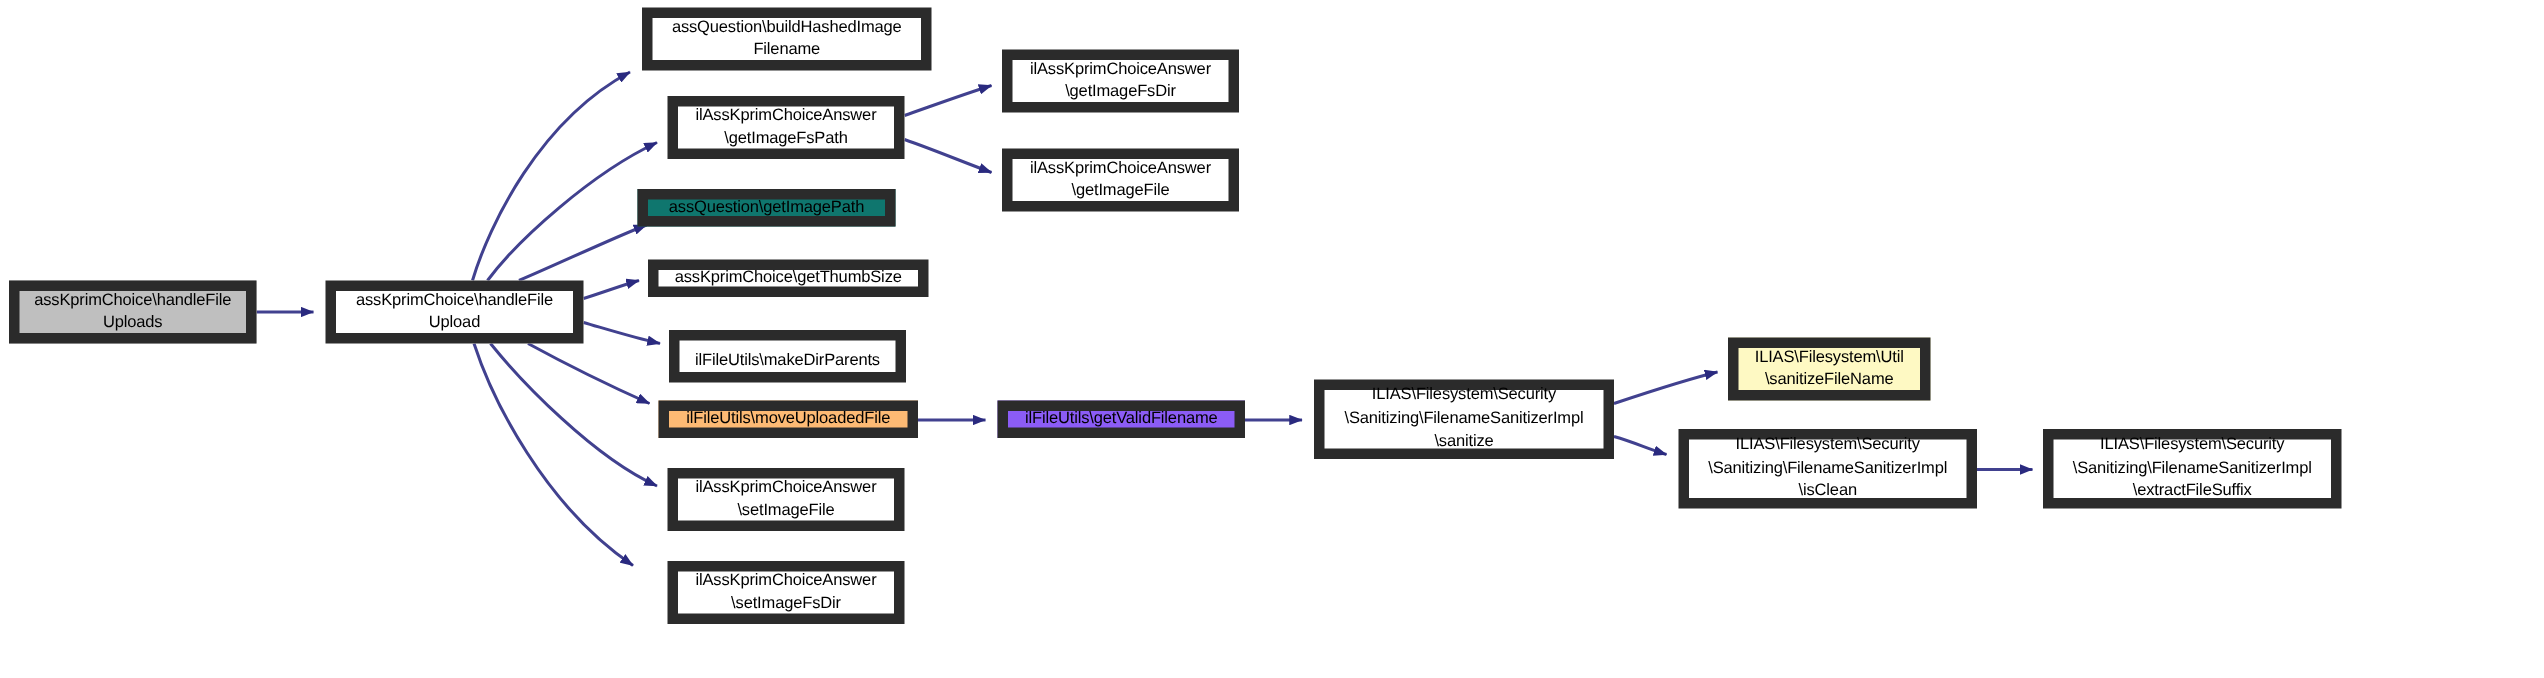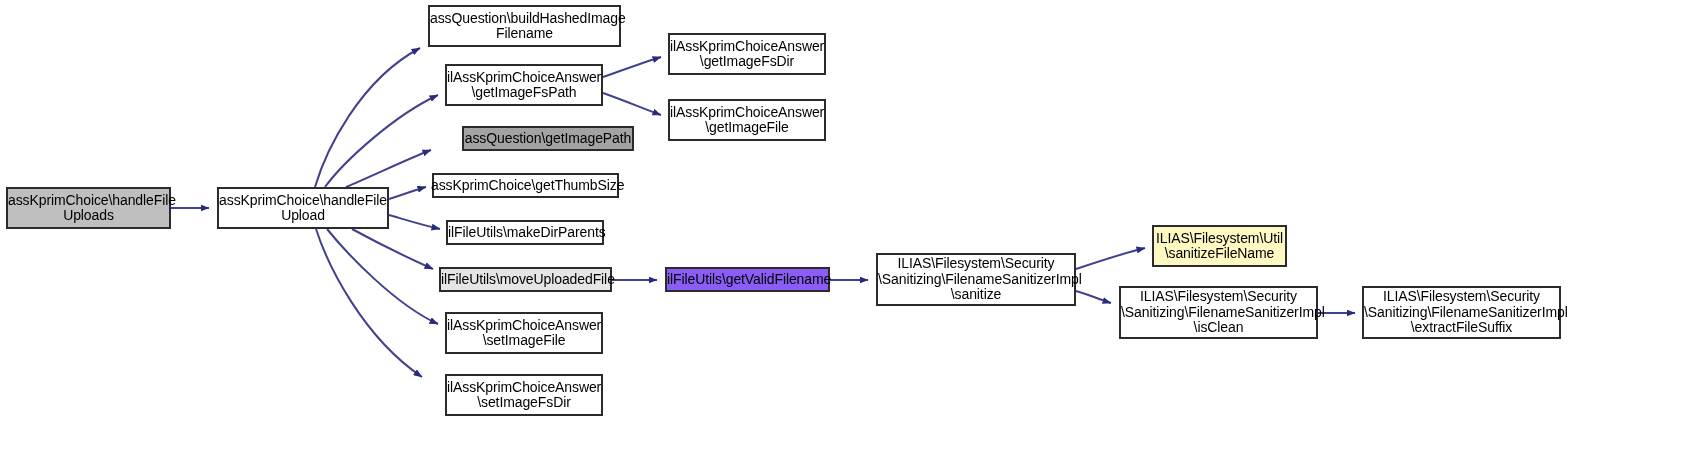--- a/index.html
+++ b/index.html
@@ -19,28 +19,28 @@
     position: absolute;
     left: 0;
     top: 0;
     width: 1696px;
     height: 452px;
     pointer-events: none;
   }
   .node {
     position: absolute;
     box-sizing: border-box;
-    border: 2px solid #ef4444;
+    border: 7px solid #ef4444;
     background: #ffffff;
     color: #000000;
     display: flex;
     align-items: center;
     justify-content: center;
     text-align: center;
-    font-size: 14px;
+    font-size: 11px;
     line-height: 15.5px;
     letter-spacing: -0.1px;
     white-space: pre-line;
     z-index: 2;
   }
   .node.root {
     background: #bfbfbf;
   }
   .node .label {
     display: block;
@@ -86,24 +86,24 @@
       <div class="node" style="left: 217px; top: 187px; width: 172px; height: 42px; background: rgb(255, 255, 255); border-color: rgb(43, 43, 43);"><span class="label">assKprimChoice\handleFile
 Upload</span></div>
       <div class="node" style="left: 428px; top: 5px; width: 193px; height: 42px; background: rgb(255, 255, 255); border-color: rgb(43, 43, 43);"><span class="label">assQuestion\buildHashedImage
 Filename</span></div>
       <div class="node" style="left: 445px; top: 64px; width: 158px; height: 42px; background: rgb(255, 255, 255); border-color: rgb(43, 43, 43);"><span class="label">ilAssKprimChoiceAnswer
 \getImageFsPath</span></div>
       <div class="node" style="left: 668px; top: 33px; width: 158px; height: 42px; background: rgb(255, 255, 255); border-color: rgb(43, 43, 43);"><span class="label">ilAssKprimChoiceAnswer
 \getImageFsDir</span></div>
       <div class="node" style="left: 668px; top: 99px; width: 158px; height: 42px; background: rgb(255, 255, 255); border-color: rgb(43, 43, 43);"><span class="label">ilAssKprimChoiceAnswer
 \getImageFile</span></div>
-      <div class="node" style="left: 462px; top: 126px; width: 172px; height: 25px; background: #a3a3a3; border-color: rgb(43, 43, 43);"><span class="label">assQuestion\getImagePath</span></div>
+      <div class="node" style="left: 425px; top: 126px; width: 172px; height: 25px; background: #0f766e; border-color: rgb(43, 43, 43);"><span class="label">assQuestion\getImagePath</span></div>
       <div class="node" style="left: 432px; top: 173px; width: 187px; height: 25px; background: rgb(255, 255, 255); border-color: rgb(43, 43, 43); justify-content: flex-end;"><span class="label">assKprimChoice\getThumbSize</span></div>
-      <div class="node" style="left: 446px; top: 220px; width: 158px; height: 25px; background: rgb(255, 255, 255); border-color: rgb(43, 43, 43);"><span class="label">ilFileUtils\makeDirParents</span></div>
-      <div class="node" style="left: 439px; top: 267px; width: 173px; height: 25px; background: #e5e5e5; border-color: rgb(43, 43, 43);"><span class="label">ilFileUtils\moveUploadedFile</span></div>
+      <div class="node" style="left: 446px; top: 220px; width: 158px; height: 35px; background: rgb(255, 255, 255); border-color: rgb(43, 43, 43); align-items: flex-end;"><span class="label">ilFileUtils\makeDirParents</span></div>
+      <div class="node" style="left: 439px; top: 267px; width: 173px; height: 25px; background: #fdba74; border-color: rgb(43, 43, 43);"><span class="label">ilFileUtils\moveUploadedFile</span></div>
       <div class="node" style="left: 445px; top: 312px; width: 158px; height: 42px; background: rgb(255, 255, 255); border-color: rgb(43, 43, 43);"><span class="label">ilAssKprimChoiceAnswer
 \setImageFile</span></div>
       <div class="node" style="left: 445px; top: 374px; width: 158px; height: 42px; background: rgb(255, 255, 255); border-color: rgb(43, 43, 43);"><span class="label">ilAssKprimChoiceAnswer
 \setImageFsDir</span></div>
       <div class="node" style="left: 665px; top: 267px; width: 165px; height: 25px; background: #8b5cf6; border-color: rgb(43, 43, 43);"><span class="label">ilFileUtils\getValidFilename</span></div>
       <div class="node" style="left: 876px; top: 253px; width: 200px; height: 53px; background: rgb(255, 255, 255); border-color: rgb(43, 43, 43);"><span class="label">ILIAS\Filesystem\Security
 \Sanitizing\FilenameSanitizerImpl
 \sanitize</span></div>
       <div class="node" style="left: 1152px; top: 225px; width: 135px; height: 42px; background: #fef9c3; border-color: rgb(43, 43, 43);"><span class="label">ILIAS\Filesystem\Util
 \sanitizeFileName</span></div>

